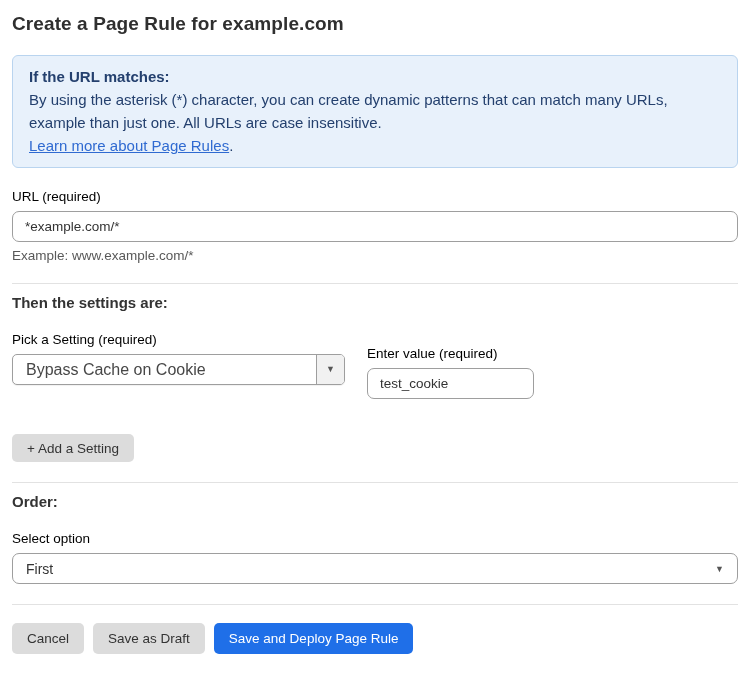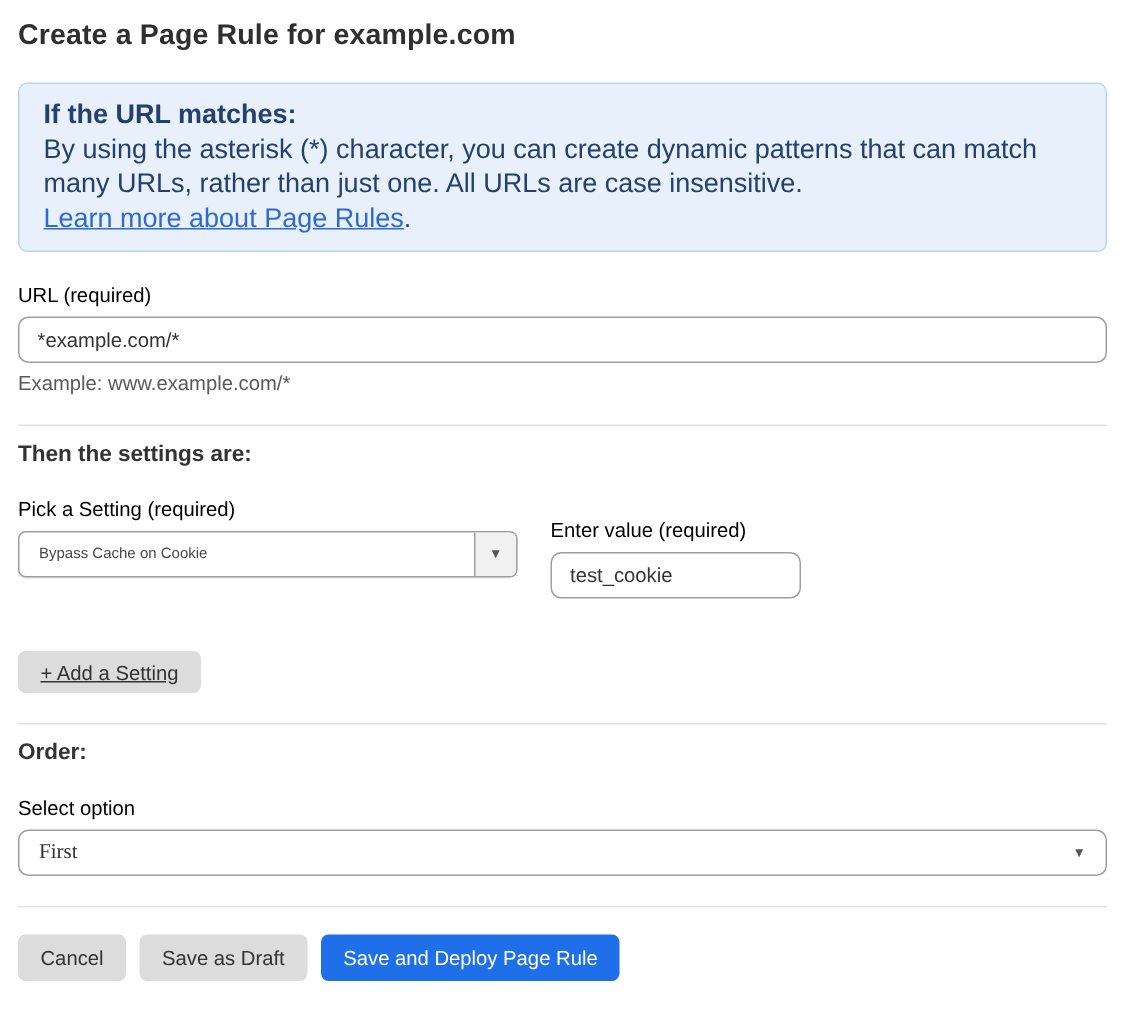--- a/index.html
+++ b/index.html
@@ -20,21 +20,21 @@
     letter-spacing: 0.1px;
     margin-bottom: 20px;
   }
 
   .info-box {
     background: #e8f1fb;
     border: 1px solid #b9d4ef;
     border-radius: 6px;
     padding: 9px 16px 10px 16px;
     color: #24406e;
-    font-size: 18px;
+    font-size: 15px;
     line-height: 23px;
   }
   .info-box .info-heading { font-weight: 700; }
   .info-box a.info-link {
     color: #2f6ad1;
     text-decoration: underline;
     cursor: pointer;
   }
   .info-box .link-suffix { color: #24406e; }
 
@@ -91,21 +91,21 @@
     background: #ffffff;
     cursor: pointer;
     overflow: hidden;
     box-shadow: 0 1px 1px rgba(0,0,0,0.06);
   }
   .custom-select .select-value {
     flex: 1;
     display: flex;
     align-items: center;
     padding: 0 13px;
-    font-size: 10px;
+    font-size: 16px;
     color: #474747;
     white-space: nowrap;
   }
   .custom-select .select-arrow-seg {
     width: 28px;
     background: #f1f1f1;
     border-left: 1px solid #9e9e9e;
     display: flex;
     align-items: center;
     justify-content: center;
@@ -124,23 +124,23 @@
     padding: 0 15px;
     border: none;
     border-radius: 5px;
     font-family: "Liberation Sans", "DejaVu Sans", sans-serif;
     font-size: 13.5px;
     cursor: pointer;
   }
   .btn-gray { background: #dcdcdc; color: #333333; }
   .btn-blue { background: #1f6fe8; color: #ffffff; }
 
-  .add-setting { margin-top: 35px; height: 28px; text-decoration: underline; }
-
-  .order-select-wrap { position: relative; width: 100%; font-family: Liberation Serif, serif; }
+  .add-setting { margin-top: 35px; height: 28px; }
+
+  .order-select-wrap { position: relative; width: 100%; }
   .order-select {
     display: flex;
     align-items: center;
     width: 100%;
     height: 31px;
     border: 1px solid #9e9e9e;
     border-radius: 7px;
     background: #ffffff;
     padding: 0 30px 0 13px;
     font-size: 14px;
@@ -171,21 +171,21 @@
 </style>
 </head>
 <body>
 
 <div class="container">
 
   <h1 class="page-title">Create a Page Rule for example.com</h1>
 
   <div class="info-box">
     <div class="info-heading">If the URL matches:</div>
-    <div class="info-body">By using the asterisk (*) character, you can create dynamic patterns that can match many URLs, rather than just one. All URLs are case insensitive.</div>
+    <div class="info-body">By using the asterisk (*) character, you can create dynamic patterns that can match many URLs, example than just one. All URLs are case insensitive.</div>
     <div><a class="info-link">Learn more about Page Rules</a><span class="link-suffix">.</span></div>
   </div>
 
   <div class="field-label">URL (required)</div>
   <input class="text-input" type="text" value="*example.com/*" style="">
   <div class="helper-text">Example: www.example.com/*</div>
 
   <hr class="divider">
 
   <div class="section-heading">Then the settings are:</div>

